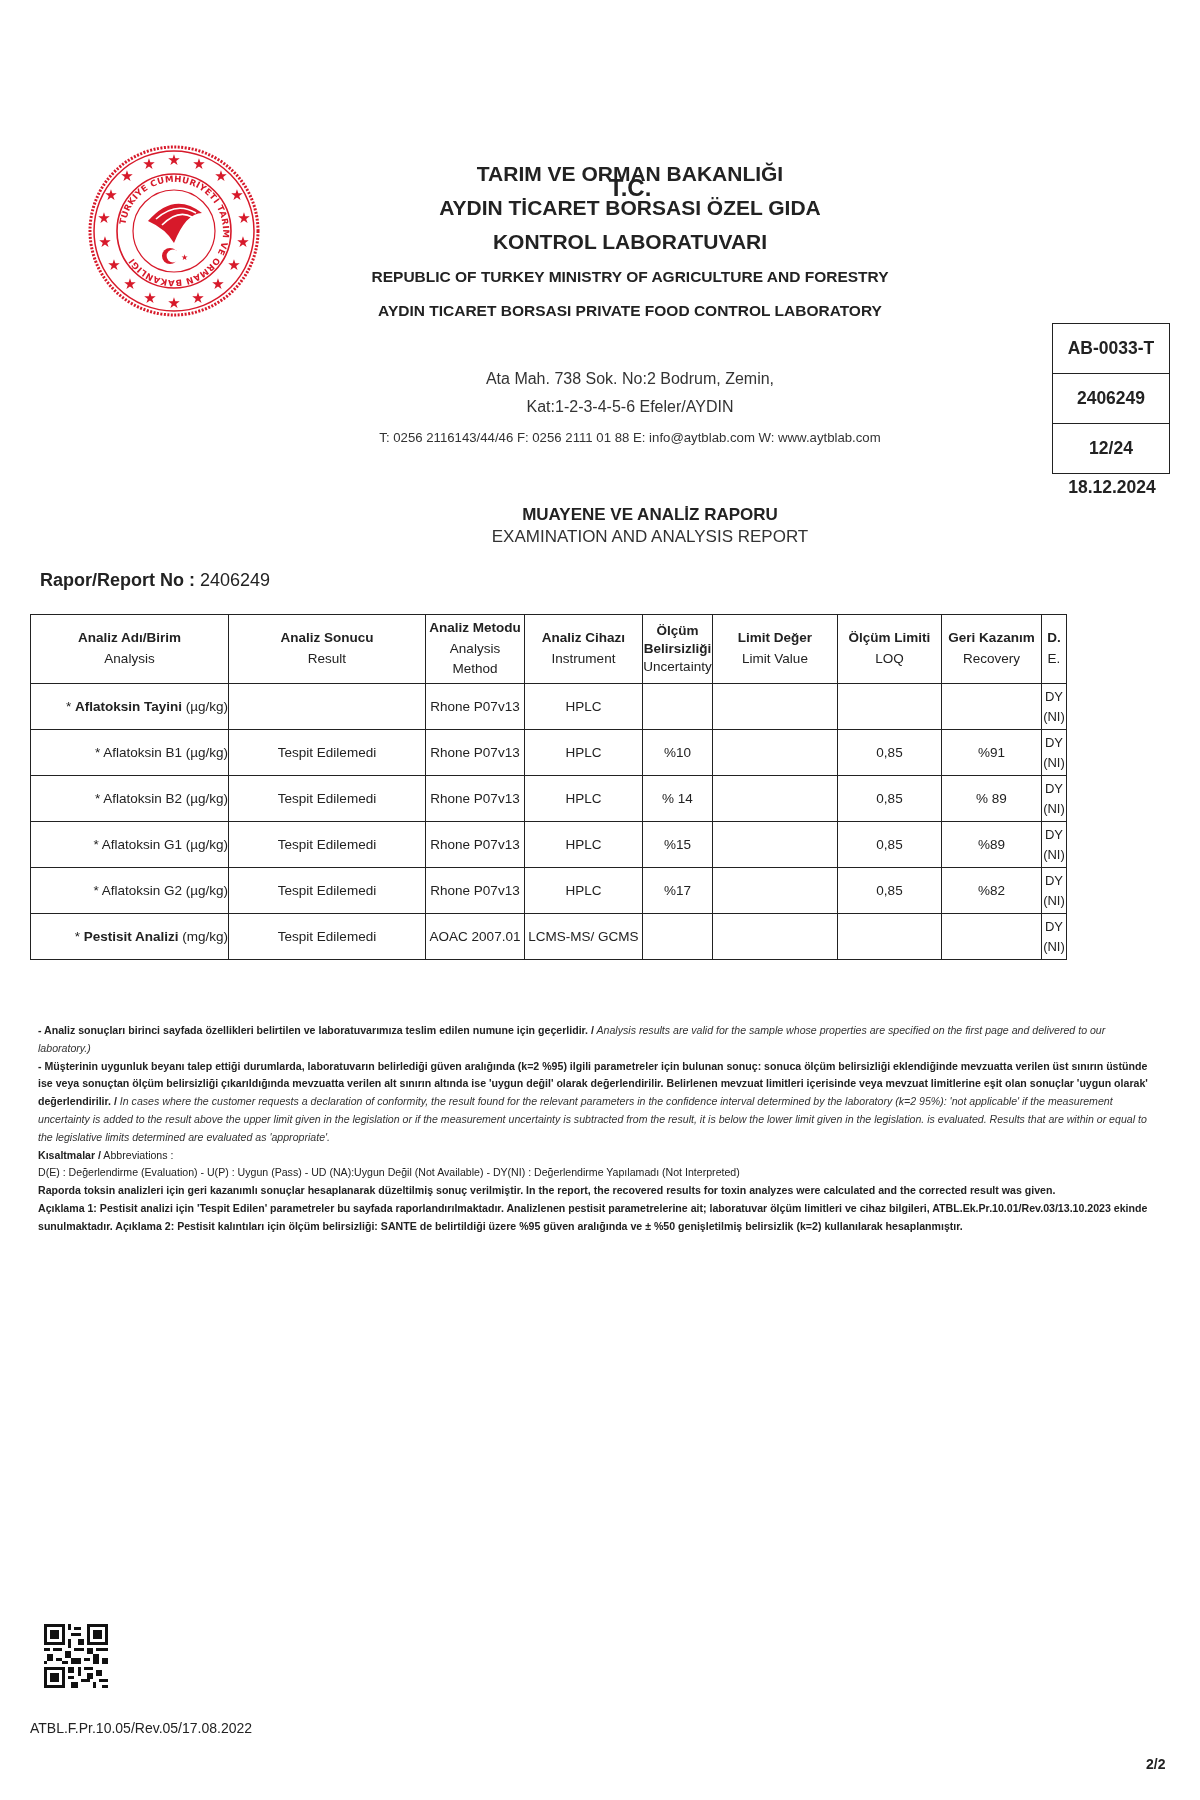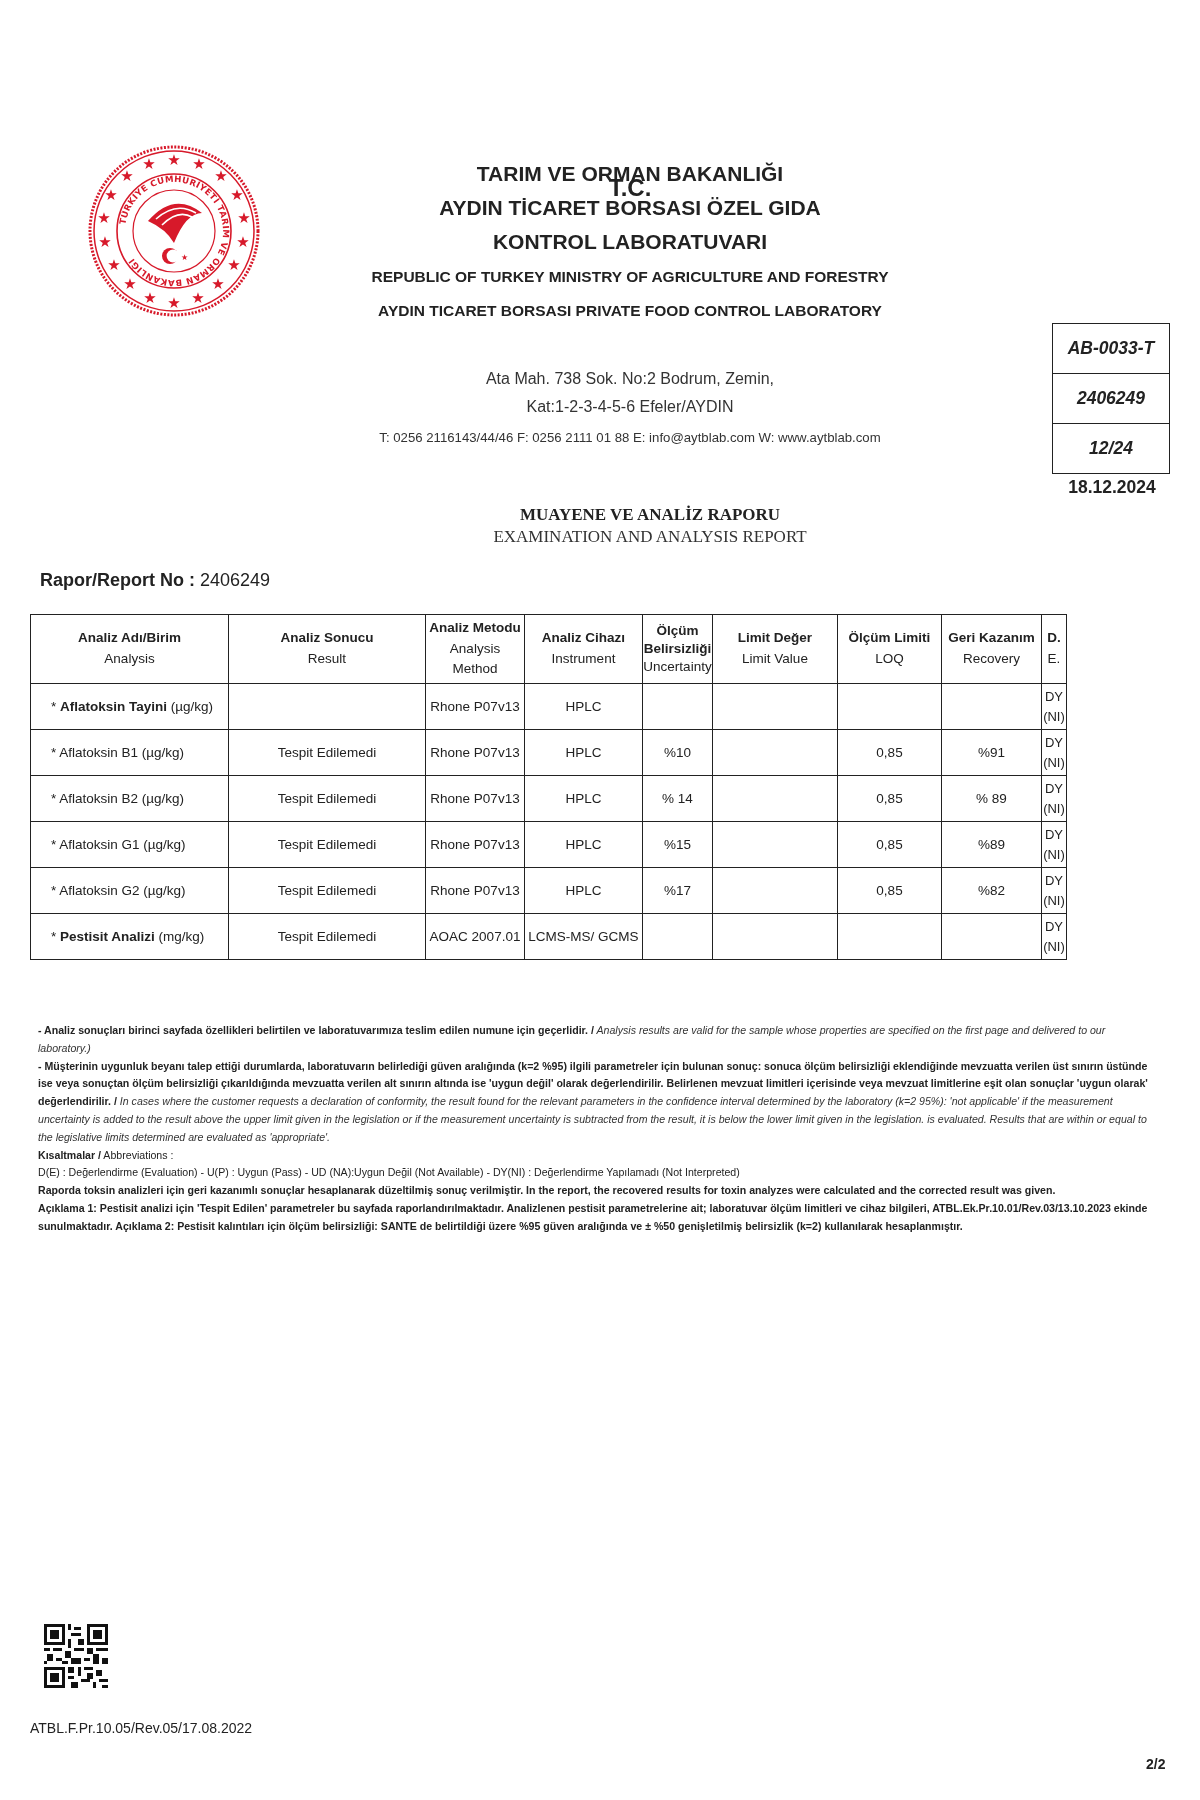--- a/index.html
+++ b/index.html
@@ -20,40 +20,40 @@
   .h-en2 { top:302px; font-size:15.5px; }
 
   .addr { left:280px; width:700px; text-align:center; font-size:16px; color:#333; }
   .addr1 { top:370px; }
   .addr2 { top:398px; }
   .contact { left:280px; width:700px; top:430px; text-align:center; font-size:13.2px; color:#333; }
 
   
   .acc { left:1052px; top:323px; width:116px; border:1.5px solid #222; }
   .acc-cell { height:49px; display:flex; align-items:center; justify-content:center;
-              font-weight:bold; font-size:17.5px; color:#222; border-bottom:1.5px solid #222;font-style:italic; }
+              font-weight:bold; font-size:17.5px; color:#222; border-bottom:1.5px solid #222; }
   .acc-cell:last-child { border-bottom:none; }
   .acc-date { left:1052px; top:477px; width:120px; text-align:center; font-weight:bold; font-size:17.5px; color:#222; }
 
   
-  .rtitle { left:380px; width:540px; text-align:center;font-family:Liberation Serif, serif; }
+  .rtitle { left:380px; width:540px; text-align:center; }
   .rt1 { top:505px; font-size:17px; font-weight:bold; color:#222; }
   .rt2 { top:527px; font-size:17px; color:#333; }
 
   .repno { left:40px; top:570px; font-size:18px; color:#222; }
   .repno b { font-weight:bold; }
 
   
   table.res { position:absolute; left:30px; top:614px; width:972px; border-collapse:collapse; table-layout:fixed; }
   table.res th, table.res td { border:1.6px solid #222; font-size:13.5px; color:#222; padding:0; text-align:center; vertical-align:middle; }
   table.res th { height:68px; font-weight:normal; line-height:1.55; }
   table.res th .tr { font-weight:bold; display:block; }
   table.res th .en { display:block; }
   table.res td { height:45px; }
-  table.res td.name { text-align:left; padding-left:20px; }
+  table.res td.name { text-align:right; padding-left:20px; }
   table.res td.de { font-size:13px; line-height:20px; }
 
   
   .notes { left:38px; top:1022px; width:1122px; font-size:10.6px; line-height:17.8px; color:#222; }
   .notes b { font-weight:bold; }
   .notes i { font-style:italic; color:#333; }
   .notes p { margin:0; }
 
   
   .qr { left:44px; top:1624px; width:64px; height:64px; }

